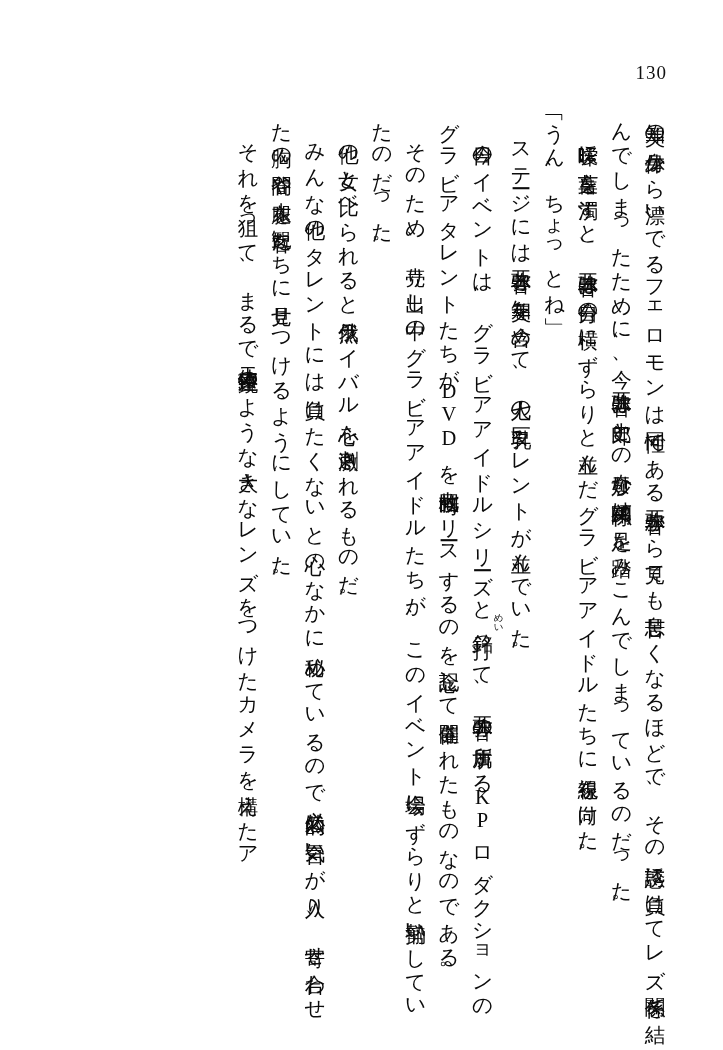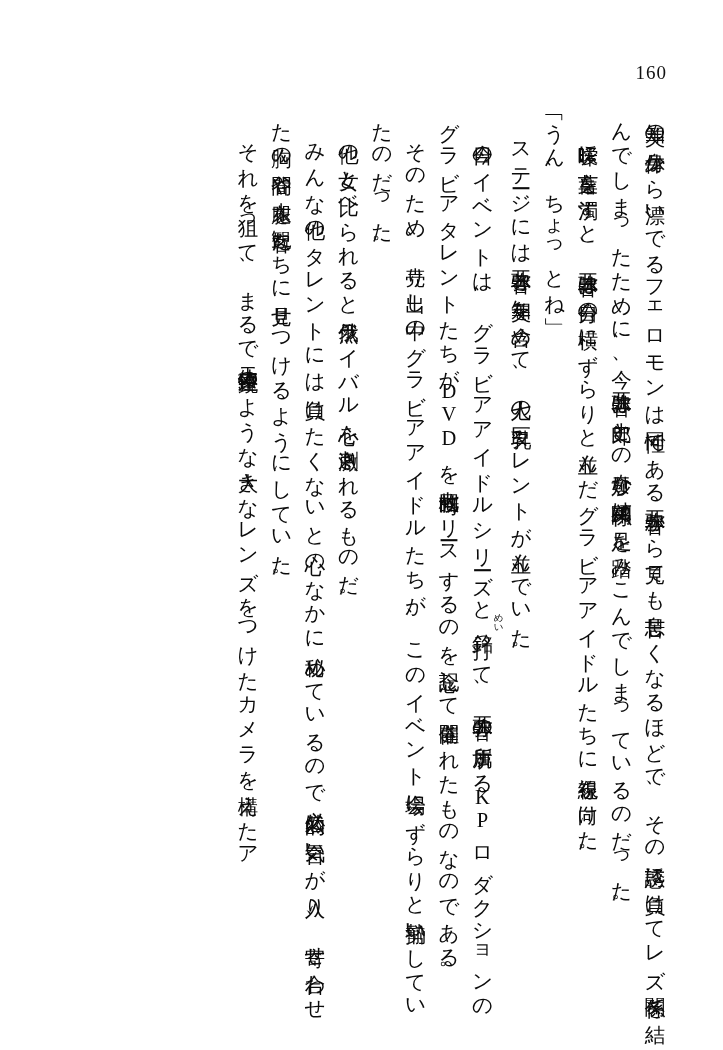--- a/index.html
+++ b/index.html
@@ -54,21 +54,21 @@
     font-size: 9.5px;
     letter-spacing: 0px;
     line-height: 1;
   }
 </style>
 </head>
 <body>
 
 <div class="page">
 
-  <div class="page-number">160</div>
+  <div class="page-number">130</div>
 
   <div class="body-text">
     <p>知美の身体から漂いでるフェロモンは同性である亜弥香から見ても息苦しくなるほどで、その誘惑に負けてレズ関係を結んでしまったために、今、亜弥香は史郎との奇妙な姉弟関係に足を踏みこんでしまっているのだった。</p>
     <p class="indent">曖昧に言葉を濁すと、亜弥香は自分の横にずらりと並んだグラビアアイドルたちに視線を向けた。</p>
     <p>「うん、ちょっとね」</p>
     <p class="indent">ステージには亜弥香と知美を含めて、七人の巨乳タレントが並んでいた。</p>
     <p class="indent">今日のイベントは、グラビアアイドルシリーズと<ruby>銘<rt>めい</rt></ruby>打って、亜弥香の所属するKPロダクションのグラビアタレントたちがDVDを七枚同時リリースするのを記念して開催されたものなのである。</p>
     <p class="indent">そのため、売り出し中のグラビアアイドルたちが、このイベント会場にずらりと勢揃いしていたのだった。</p>
     <p class="indent">他の女と比べられると俄然ライバル心を刺激されるものだ。</p>
     <p class="indent">みんな他のタレントには負けたくないと心のなかに秘めているので必然的に気合いが入り、寄せ合わせた胸の谷間や太腿を観客たちに見せつけるようにしていた。</p>

